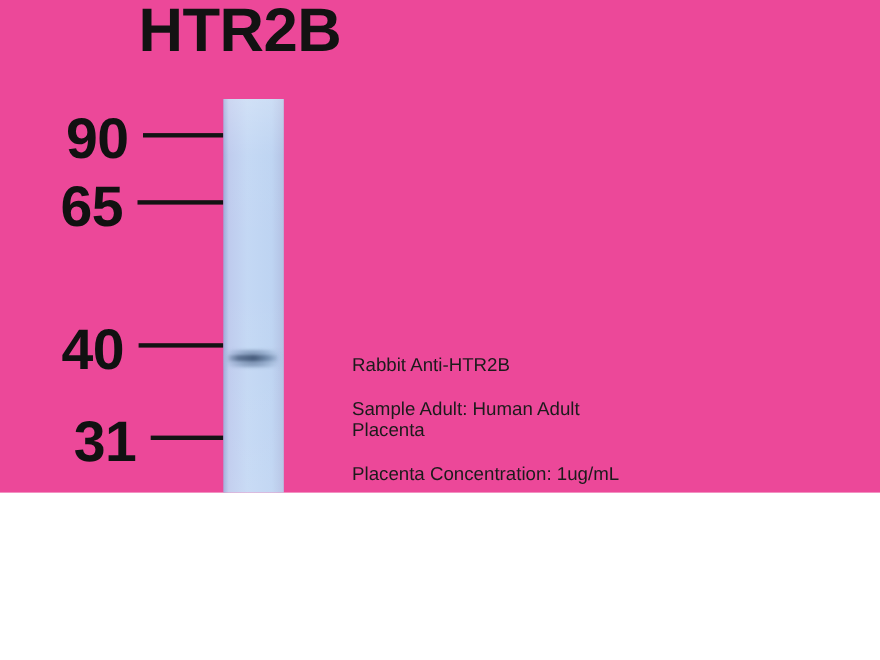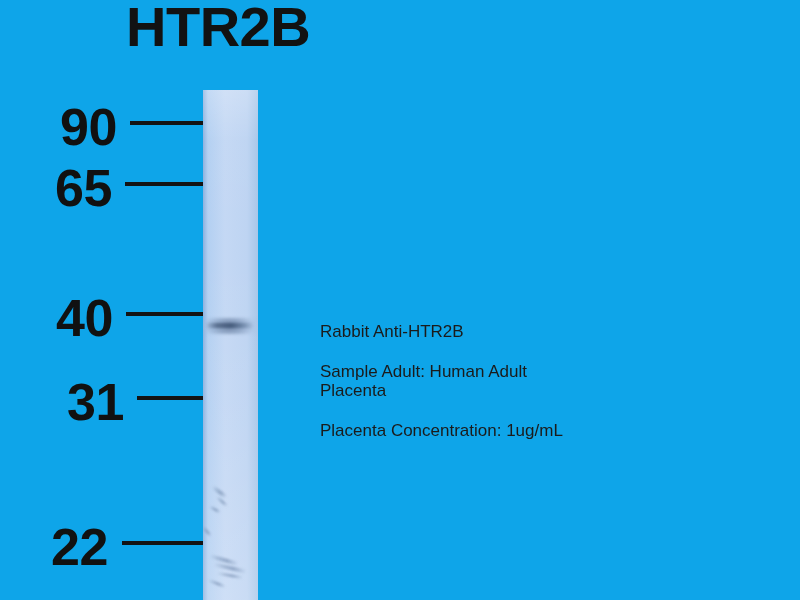--- a/index.html
+++ b/index.html
@@ -9,22 +9,22 @@
     background: #ffffff;
   }
   body {
     font-family: "Liberation Sans", sans-serif;
     -webkit-font-smoothing: antialiased;
   }
 
   #figure {
     position: relative;
     width: 800px;
-    height: 600px;
-    background: #0ea5e9;
+    height: 448px;
+    background: #ec4899;
     overflow: hidden;
   }
 
   
   #blot-title {
     position: absolute;
     left: 126px;
     top: -2px;
     font-size: 56px;
     font-weight: bold;

